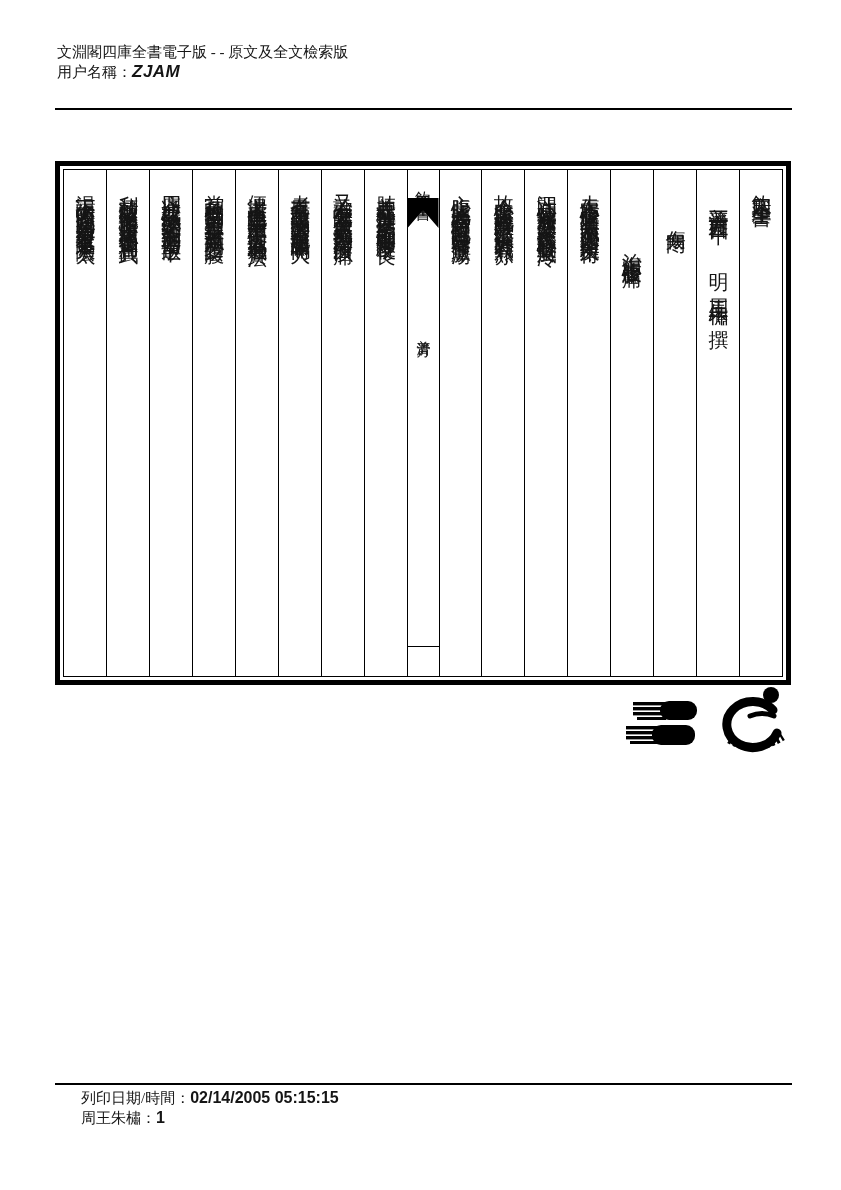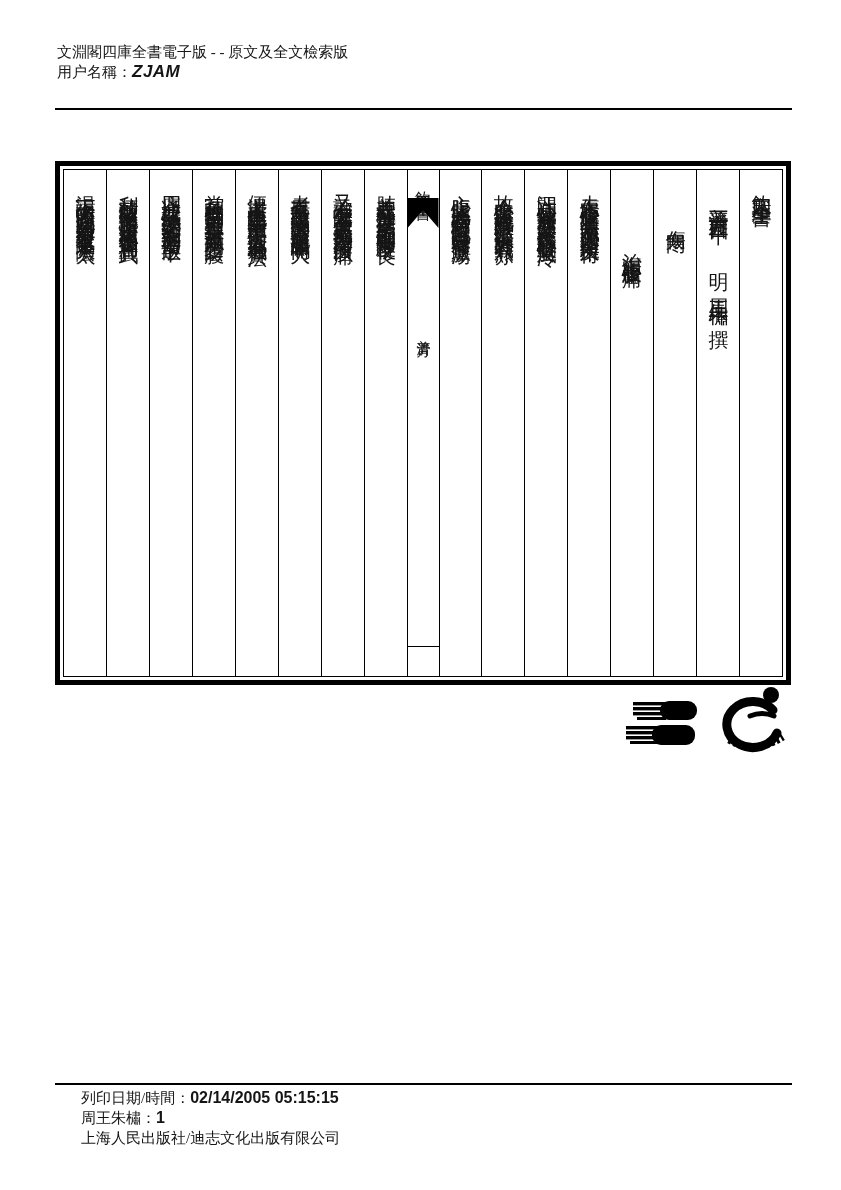--- a/index.html
+++ b/index.html
@@ -115,16 +115,15 @@
       <path d="M59 25 A 26 23 0 1 0 63 48" fill="none" stroke="#000" stroke-width="9" stroke-linecap="round"></path>
       <path d="M36 31 Q 48 26 60 31" fill="none" stroke="#000" stroke-width="5" stroke-linecap="round"></path>
       <path d="M15 55 Q 40 70 69 52" fill="none" stroke="#000" stroke-width="7" stroke-dasharray="3 2.5"></path>
     </svg>
   </div>
 
   <div class="rule-bottom"></div>
   <div class="ftr">
     <div><span>列印日期/時間：</span><span class="num">02/14/2005 05:15:15</span></div>
     <div><span>周王朱橚：</span><span class="num">1</span></div>
-    <div>上海人民出版社/迪志文化出版有限公司</div>
   </div>
 
 </div>
 
 </body></html>

